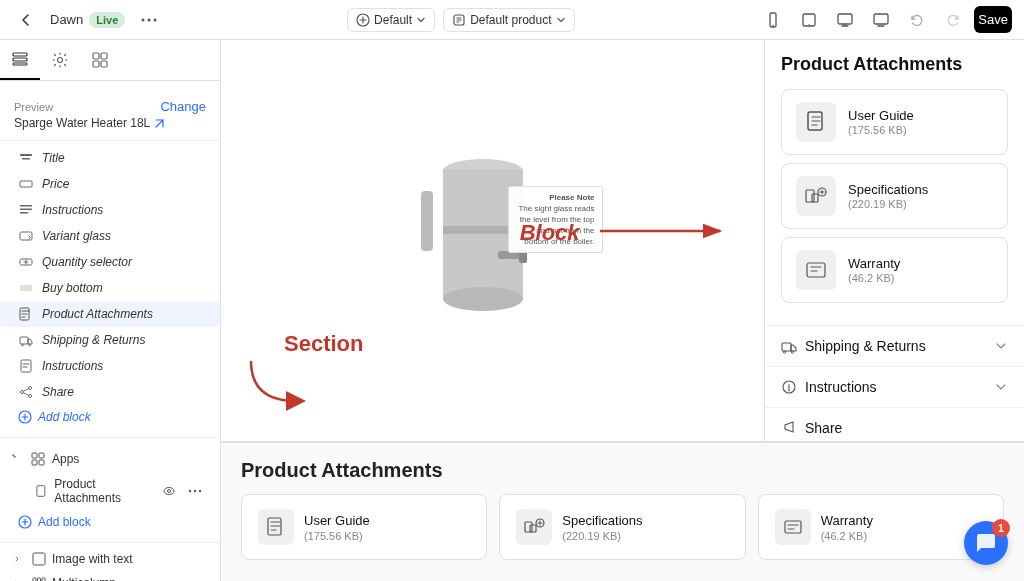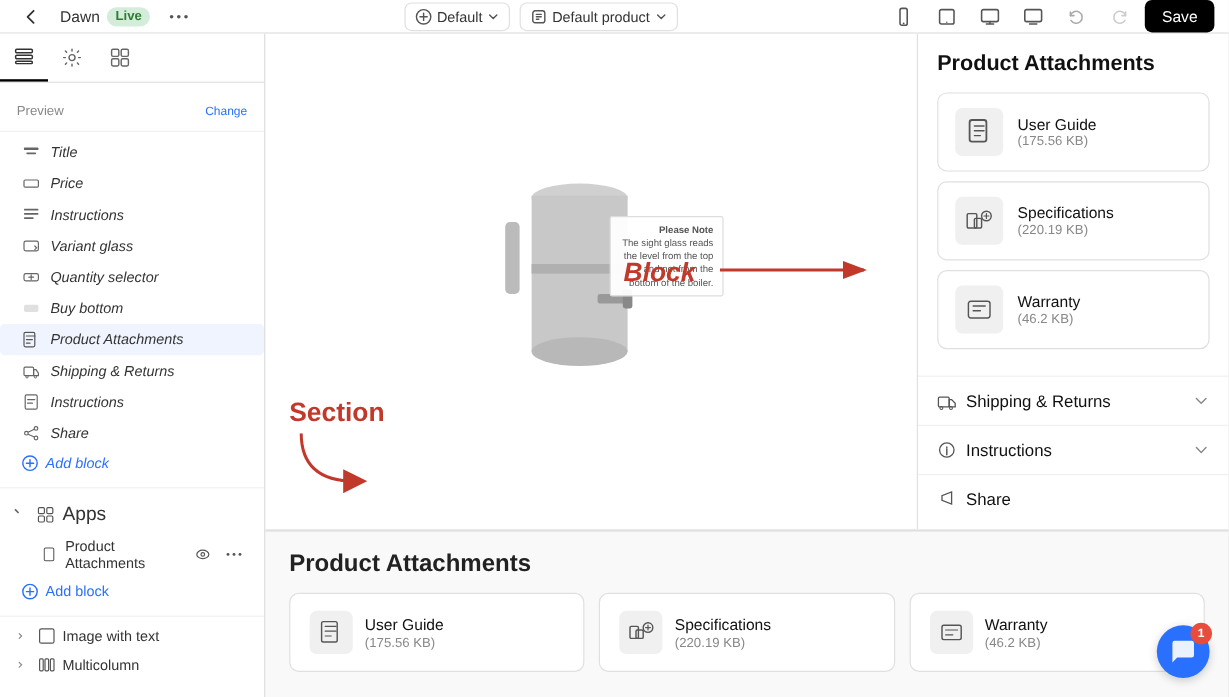--- a/index.html
+++ b/index.html
@@ -1,53 +1,53 @@
 <!DOCTYPE html>
 <html><head>
   <meta charset="utf-8">
   <style>
     * { box-sizing: border-box; margin: 0; padding: 0; }
     body { font-family: -apple-system, BlinkMacSystemFont, 'Segoe UI', sans-serif; font-size: 13px; background: #f6f6f7; color: #333; height: 581px; overflow: hidden; display: flex; flex-direction: column; }
 
     
-    .topbar { height: 28px; background: #fff; border-bottom: 1px solid #e0e0e0; display: flex; align-items: center; justify-content: space-between; padding: 0 12px; flex-shrink: 0; }
+    .topbar { height: 40px; background: #fff; border-bottom: 1px solid #e0e0e0; display: flex; align-items: center; justify-content: space-between; padding: 0 12px; flex-shrink: 0; }
     .topbar-left { display: flex; align-items: center; gap: 10px; }
     .topbar-back { width: 28px; height: 28px; display: flex; align-items: center; justify-content: center; cursor: pointer; border-radius: 4px; }
     .topbar-store { display: flex; align-items: center; gap: 6px; font-size: 13px; font-weight: 500; }
     .live-badge { background: #d4edda; color: #2e7d32; font-size: 11px; font-weight: 600; padding: 2px 7px; border-radius: 10px; }
     .dots-btn { width: 28px; height: 28px; display: flex; align-items: center; justify-content: center; cursor: pointer; border-radius: 4px; }
     .topbar-center { display: flex; align-items: center; gap: 8px; }
     .topbar-select { display: flex; align-items: center; gap: 4px; border: 1px solid #e0e0e0; border-radius: 6px; padding: 4px 8px; cursor: pointer; font-size: 12px; background: #fff; }
     .topbar-right { display: flex; align-items: center; gap: 6px; }
     .icon-btn { width: 30px; height: 30px; display: flex; align-items: center; justify-content: center; border-radius: 4px; cursor: pointer; color: #555; }
     .undo-btn { color: #aaa; }
-    .save-btn { background: #000; color: #fff; border: none; border-radius: 6px; padding: 6px 14px; font-size: 13px; font-weight: 500; cursor: pointer; }
+    .save-btn { background: #000; color: #fff; border: none; border-radius: 6px; padding: 6px 4px; font-size: 13px; font-weight: 500; cursor: pointer; }
 
     
     .main { display: flex; flex: 1; overflow: hidden; }
 
     
     .sidebar { width: 221px; background: #fff; border-right: 1px solid #e0e0e0; display: flex; flex-direction: column; overflow: hidden; flex-shrink: 0; }
     .sidebar-nav { display: flex; border-bottom: 1px solid #e0e0e0; }
     .sidebar-nav-item { width: 40px; height: 40px; display: flex; align-items: center; justify-content: center; cursor: pointer; color: #555; }
     .sidebar-nav-item.active { border-bottom: 2px solid #000; color: #000; }
     .sidebar-content { flex: 1; overflow-y: auto; padding: 10px 0; }
     .preview-section { padding: 8px 14px 10px; border-bottom: 1px solid #f0f0f0; }
     .preview-label { font-size: 11px; color: #888; display: flex; justify-content: space-between; align-items: center; }
-    .change-link { color: #2970ff; cursor: pointer; font-size: 10px; text-align: center; }
+    .change-link { color: #2970ff; cursor: pointer; font-size: 13px; text-align: center; }
     .preview-product { font-size: 12px; color: #333; margin-top: 2px; display: flex; align-items: center; gap: 4px; cursor: pointer; }
     .block-list { padding: 4px 0; font-style: italic; }
     .block-item { display: flex; align-items: center; gap: 8px; padding: 5px 14px 5px 18px; cursor: pointer; border-radius: 4px; color: #333; }
     .block-item.highlighted { background: #f0f4ff; }
     .block-icon { width: 16px; height: 16px; display: flex; align-items: center; justify-content: center; color: #666; flex-shrink: 0; }
     .block-label { font-size: 12px; }
     .add-block-btn { display: flex; align-items: center; gap: 6px; padding: 5px 14px 5px 18px; color: #2970ff; cursor: pointer; font-size: 12px; }
     .section-group { padding: 4px 0; }
     .section-group-header { display: flex; align-items: center; gap: 6px; padding: 5px 10px 5px 10px; cursor: pointer; }
-    .section-group-label { font-size: 16px; font-weight: 500; }
+    .section-group-label { font-size: 12px; font-weight: 500; }
     .group-icon { width: 16px; height: 16px; color: #666; display: flex; align-items: center; justify-content: center; }
     .sub-item { display: flex; align-items: center; gap: 6px; padding: 5px 14px 5px 36px; cursor: pointer; font-size: 12px; color: #333; }
     .sub-item-actions { margin-left: auto; display: flex; gap: 4px; }
     .sub-icon-btn { width: 22px; height: 22px; display: flex; align-items: center; justify-content: center; border-radius: 3px; cursor: pointer; color: #666; }
     .divider { height: 1px; background: #f0f0f0; margin: 4px 0; }
     .collapsed-item { display: flex; align-items: center; gap: 6px; padding: 5px 10px 5px 14px; cursor: pointer; font-size: 12px; color: #333; }
 
     
     .canvas { flex: 1; overflow: hidden; position: relative; background: #e8e8e8; }
 
@@ -190,20 +190,26 @@
             <rect x="10" y="10" width="6" height="6" rx="1.2" stroke="#666" stroke-width="1.2"></rect>
           </svg>
       </div>
     </div>
     <div class="sidebar-content">
       <div class="preview-section">
         <div class="preview-label">
           <span>Preview</span>
           <span class="change-link">Change</span>
         </div>
+        <div class="preview-product">
+          <span>Sparge Water Heater 18L</span>
+          <svg width="11" height="11" viewBox="0 0 11 11" fill="none">
+              <path d="M2 2h7v7M2 9L9 2" stroke="#2970ff" stroke-width="1.2" stroke-linecap="round"></path>
+            </svg>
+        </div>
       </div>
 
       <div class="block-list">
         <div class="block-item">
           <span class="block-icon">
               <svg width="14" height="14" viewBox="0 0 14 14" fill="none">
                 <rect x="1" y="3" width="12" height="2" rx="0.5" fill="#666"></rect>
                 <rect x="3" y="7" width="8" height="1.5" rx="0.5" fill="#666"></rect>
               </svg>
             </span>
@@ -409,21 +415,21 @@
               <defs>
                   <marker id="ah" markerWidth="8" markerHeight="8" refX="7" refY="3" orient="auto">
                     <path d="M0,0 L0,6 L8,3 z" fill="#c0392b"></path>
                   </marker>
                 </defs>
               <line x1="0" y1="11" x2="120" y2="11" stroke="#c0392b" stroke-width="2.5" marker-end="url(#ah)"></line>
             </svg>
           </div>
 
           <div style="position:absolute; left:20px; bottom:30px; display:flex; flex-direction:column; align-items:flex-start; gap:4px;">
-            <span style="color:#c0392b; font-size:22px; font-weight:700;">Section</span>
+            <span style="color:#c0392b; font-size:22px; font-weight:700;margin-left:43px;">Section</span>
             <svg width="70" height="50" viewBox="0 0 70 50">
               <defs>
                   <marker id="ah2" markerWidth="8" markerHeight="8" refX="4" refY="4" orient="auto">
                     <path d="M0,0 L8,4 L0,8 z" fill="#c0392b"></path>
                   </marker>
                 </defs>
               <path d="M10 0 Q10 40 55 40" stroke="#c0392b" stroke-width="2.5" fill="none" marker-end="url(#ah2)"></path>
             </svg>
           </div>
         </div>

